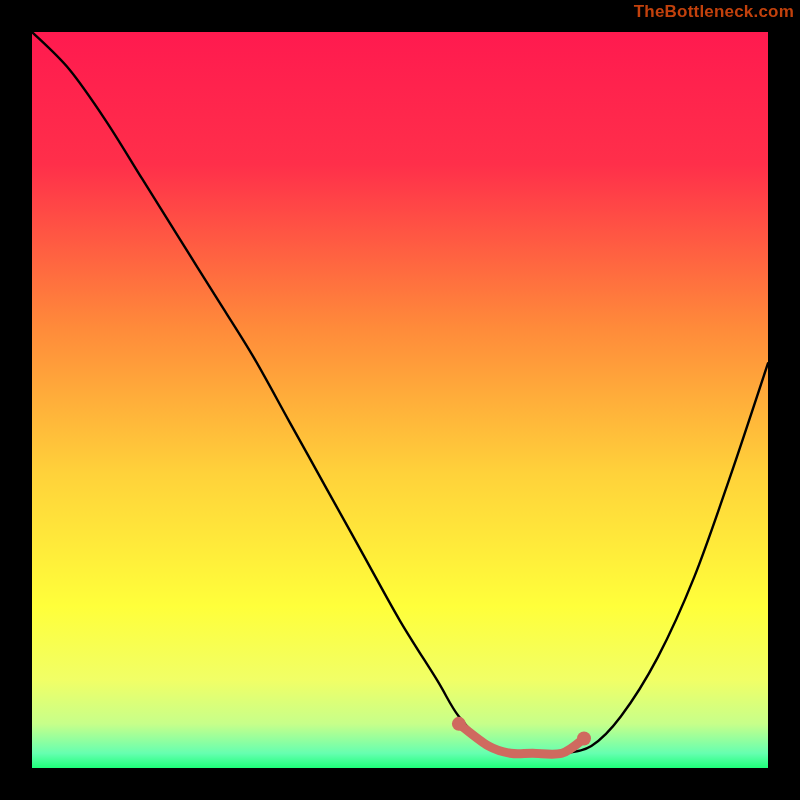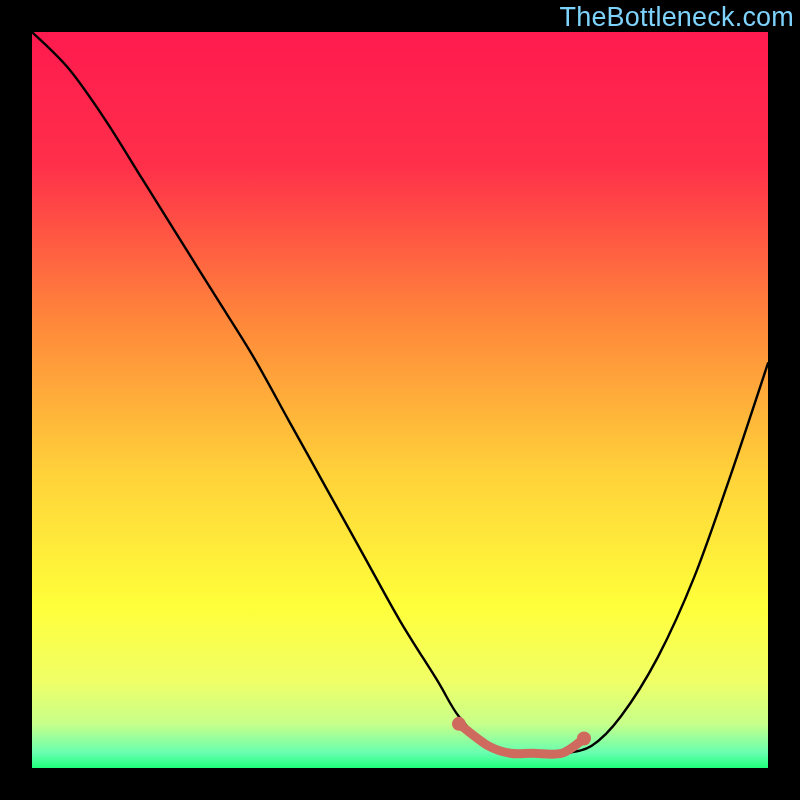--- a/index.html
+++ b/index.html
@@ -8,23 +8,23 @@
     position: relative;
     width: 800px;
     height: 800px;
     background: #000;
   }
   .watermark {
     position: absolute;
     top: 2px;
     right: 6px;
     font-family: Arial, Helvetica, sans-serif;
-    font-size: 27px;
-    font-weight: 400;
-    color: #7dd3fc;
+    font-size: 17px;
+    font-weight: 700;
+    color: #c2410c;
     letter-spacing: 0.2px;
     z-index: 10;
   }
   .plot {
     position: absolute;
     left: 32px;
     top: 32px;
     width: 736px;
     height: 736px;
   }

